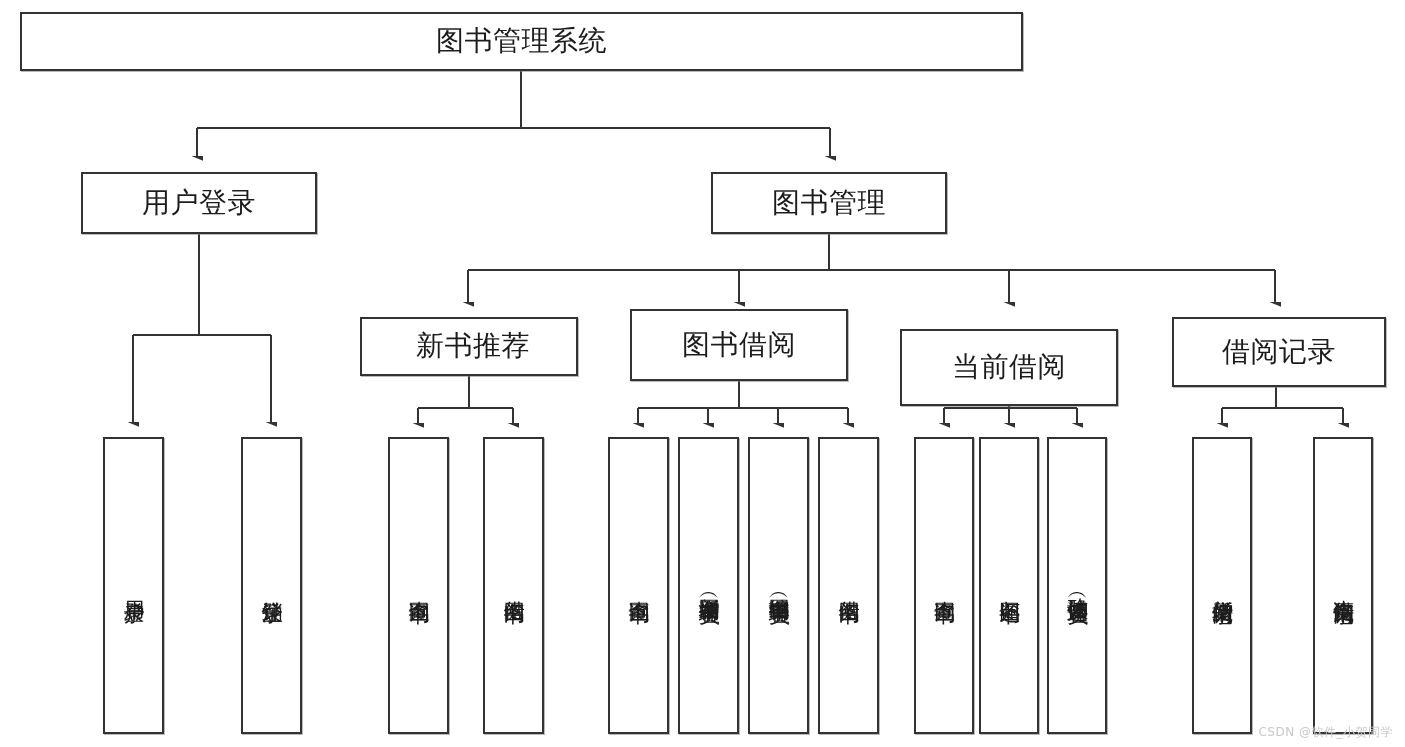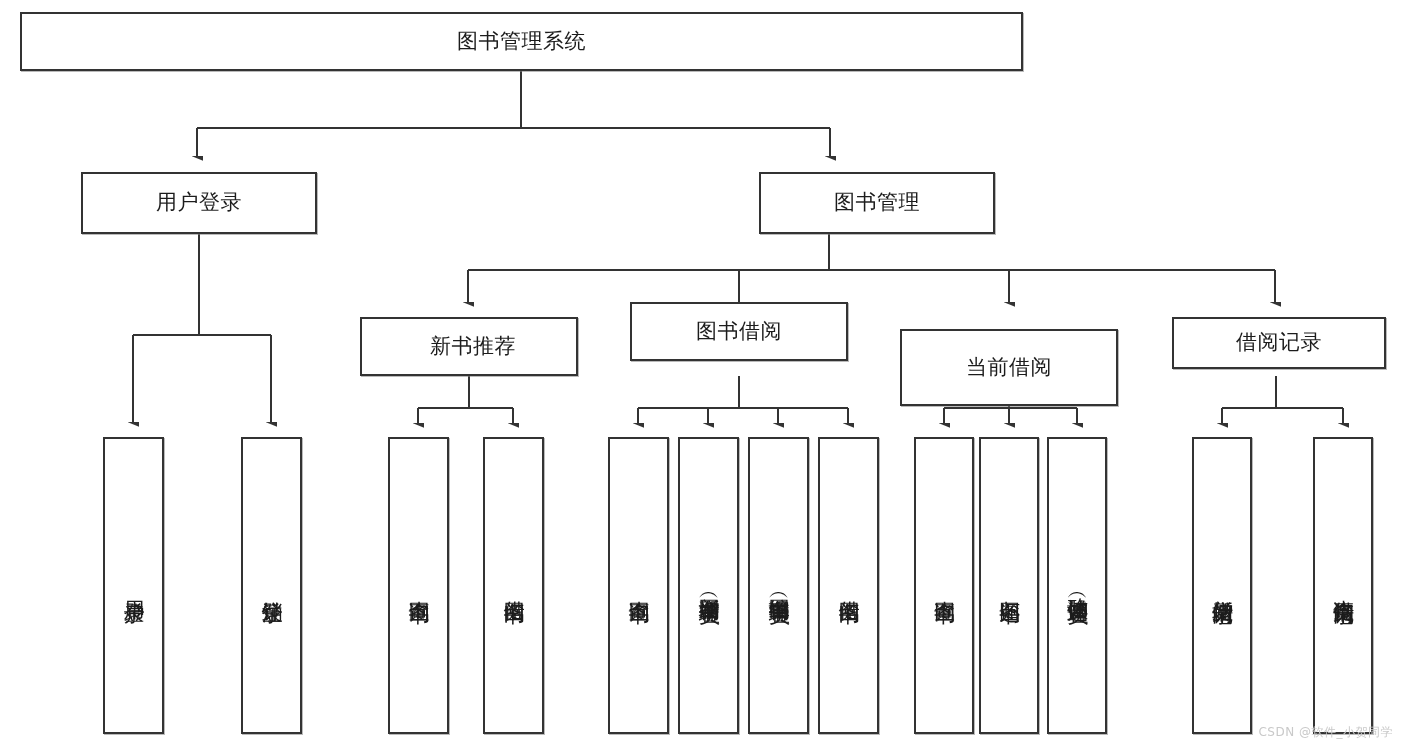--- a/index.html
+++ b/index.html
@@ -31,21 +31,21 @@
     box-sizing: border-box;
     border: 2px solid #333333;
     background: #ffffff;
     display: flex;
     align-items: center;
     justify-content: center;
     color: #1c1c1c;
     box-shadow: 1px 1px 0 rgba(130,130,130,0.55);
   }
   .node-h .node-label {
-    font-size: 21px;
+    font-size: 28px;
     line-height: 1.1;
     letter-spacing: 0.5px;
     white-space: nowrap;
   }
   .node-v {
     align-items: center;
     justify-content: center;
     padding: 6px 0;
   }
   .node-v .node-label {
@@ -125,37 +125,37 @@
   </svg>
 
   <div class="node node-h" style="left:20px; top:12px; width:1003px; height:59px;">
     <span class="node-label">图书管理系统</span>
   </div>
 
   <div class="node node-h" style="left:81px; top:172px; width:236px; height:62px;">
     <span class="node-label">用户登录</span>
   </div>
 
-  <div class="node node-h" style="left:711px; top:172px; width:236px; height:62px;margin-left:48px;">
+  <div class="node node-h" style="left:711px; top:172px; width:236px; height:62px;">
     <span class="node-label">图书管理</span>
   </div>
 
   <div class="node node-h" style="left:360px; top:317px; width:218px; height:59px;padding-left:8px;">
     <span class="node-label">新书推荐</span>
   </div>
 
-  <div class="node node-h" style="left:630px; top:302px; width:218px; height:59px;justify-content:center;">
+  <div class="node node-h" style="left:630px; top:309px; width:218px; height:72px;justify-content:center;">
     <span class="node-label">图书借阅</span>
   </div>
 
   <div class="node node-h" style="left:900px; top:317px; width:218px; height:77px;margin-top:12px;">
     <span class="node-label">当前借阅</span>
   </div>
 
-  <div class="node node-h" style="left:1172px; top:317px; width:214px; height:52px;">
+  <div class="node node-h" style="left:1172px; top:317px; width:214px; height:70px;">
     <span class="node-label">借阅记录</span>
   </div>
 
   <div class="node node-v" style="left:103px; top:437px; width:61px; height:297px;">
     <span class="node-label">用户登录</span>
   </div>
 
   <div class="node node-v" style="left:241px; top:437px; width:61px; height:297px;">
     <span class="node-label">注销登录</span>
   </div>

